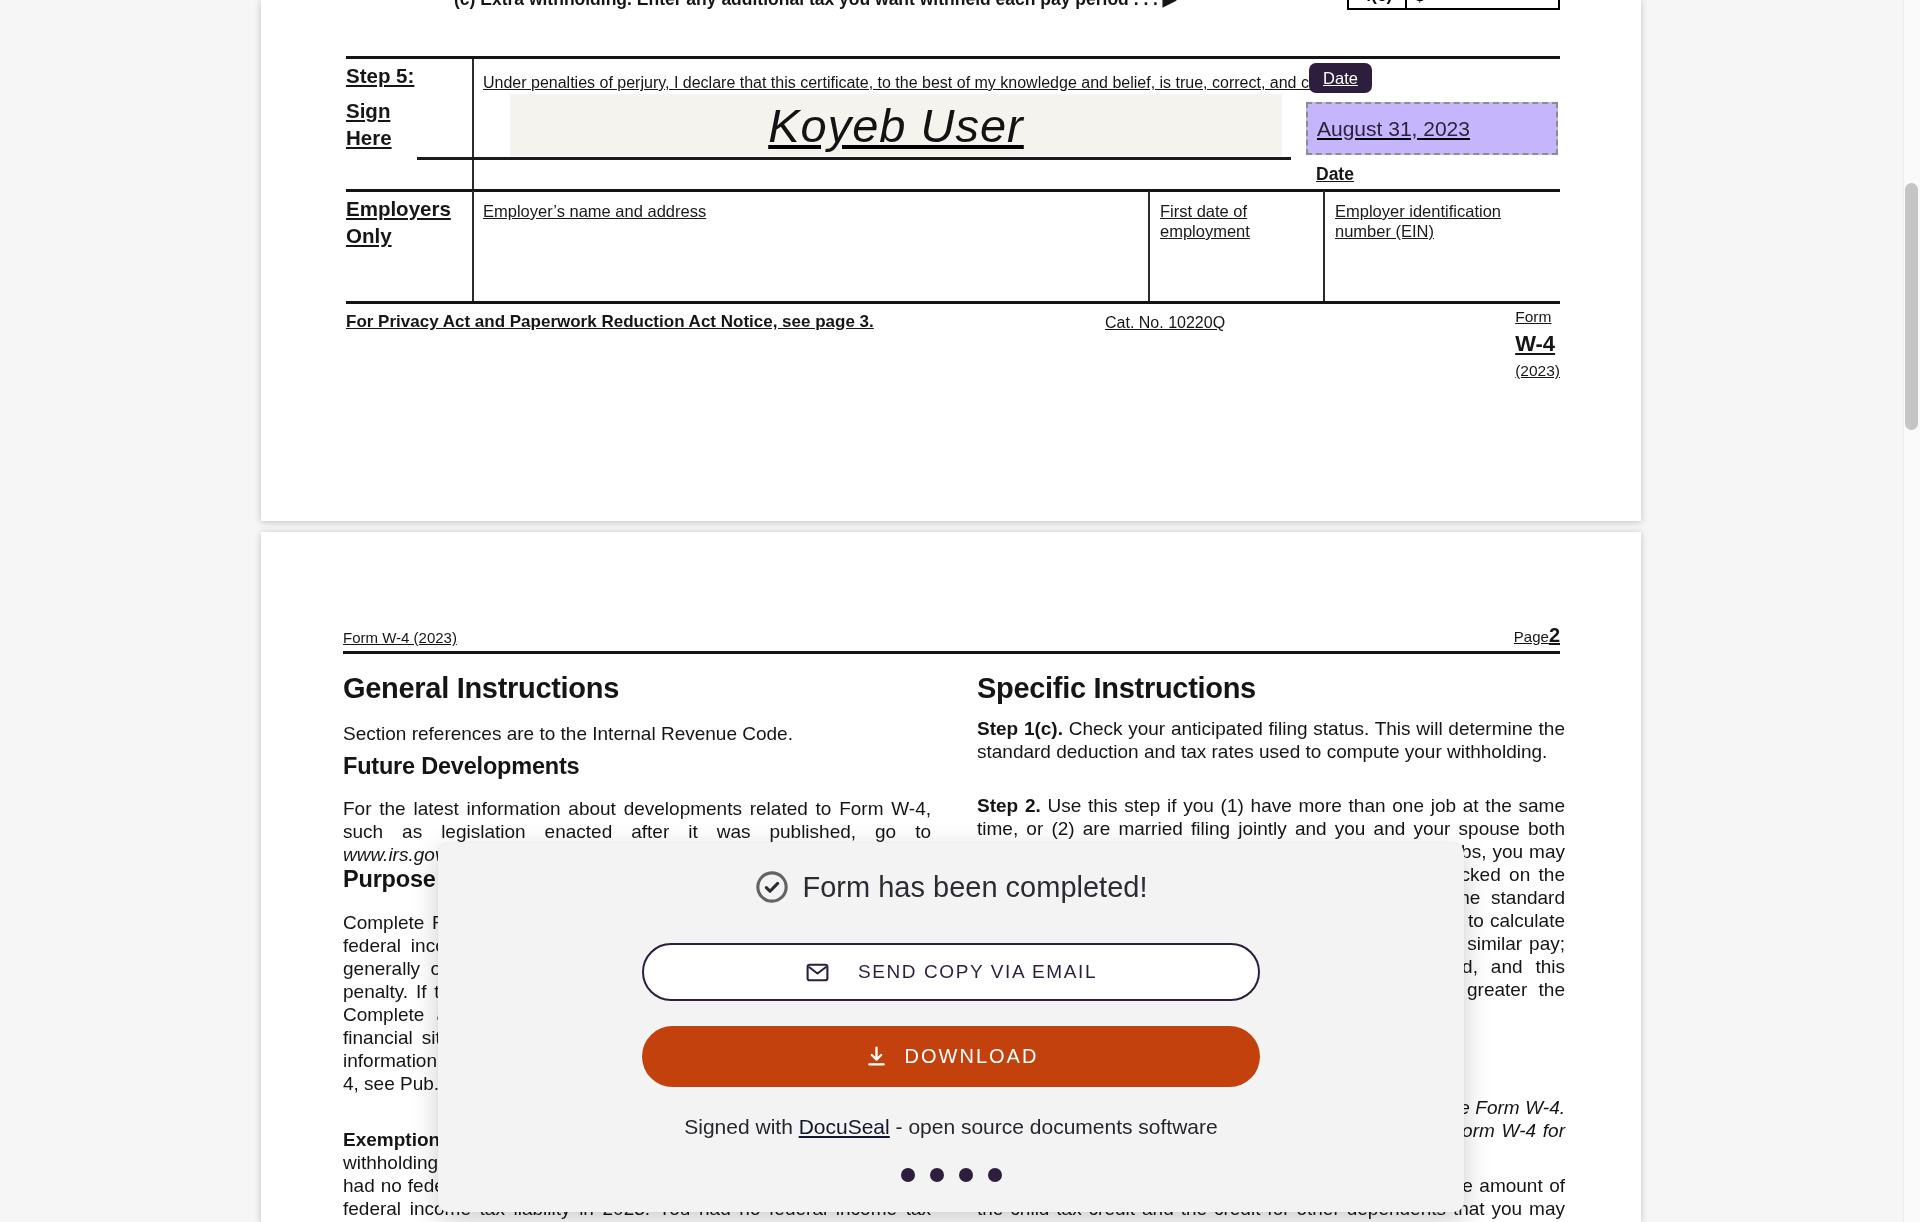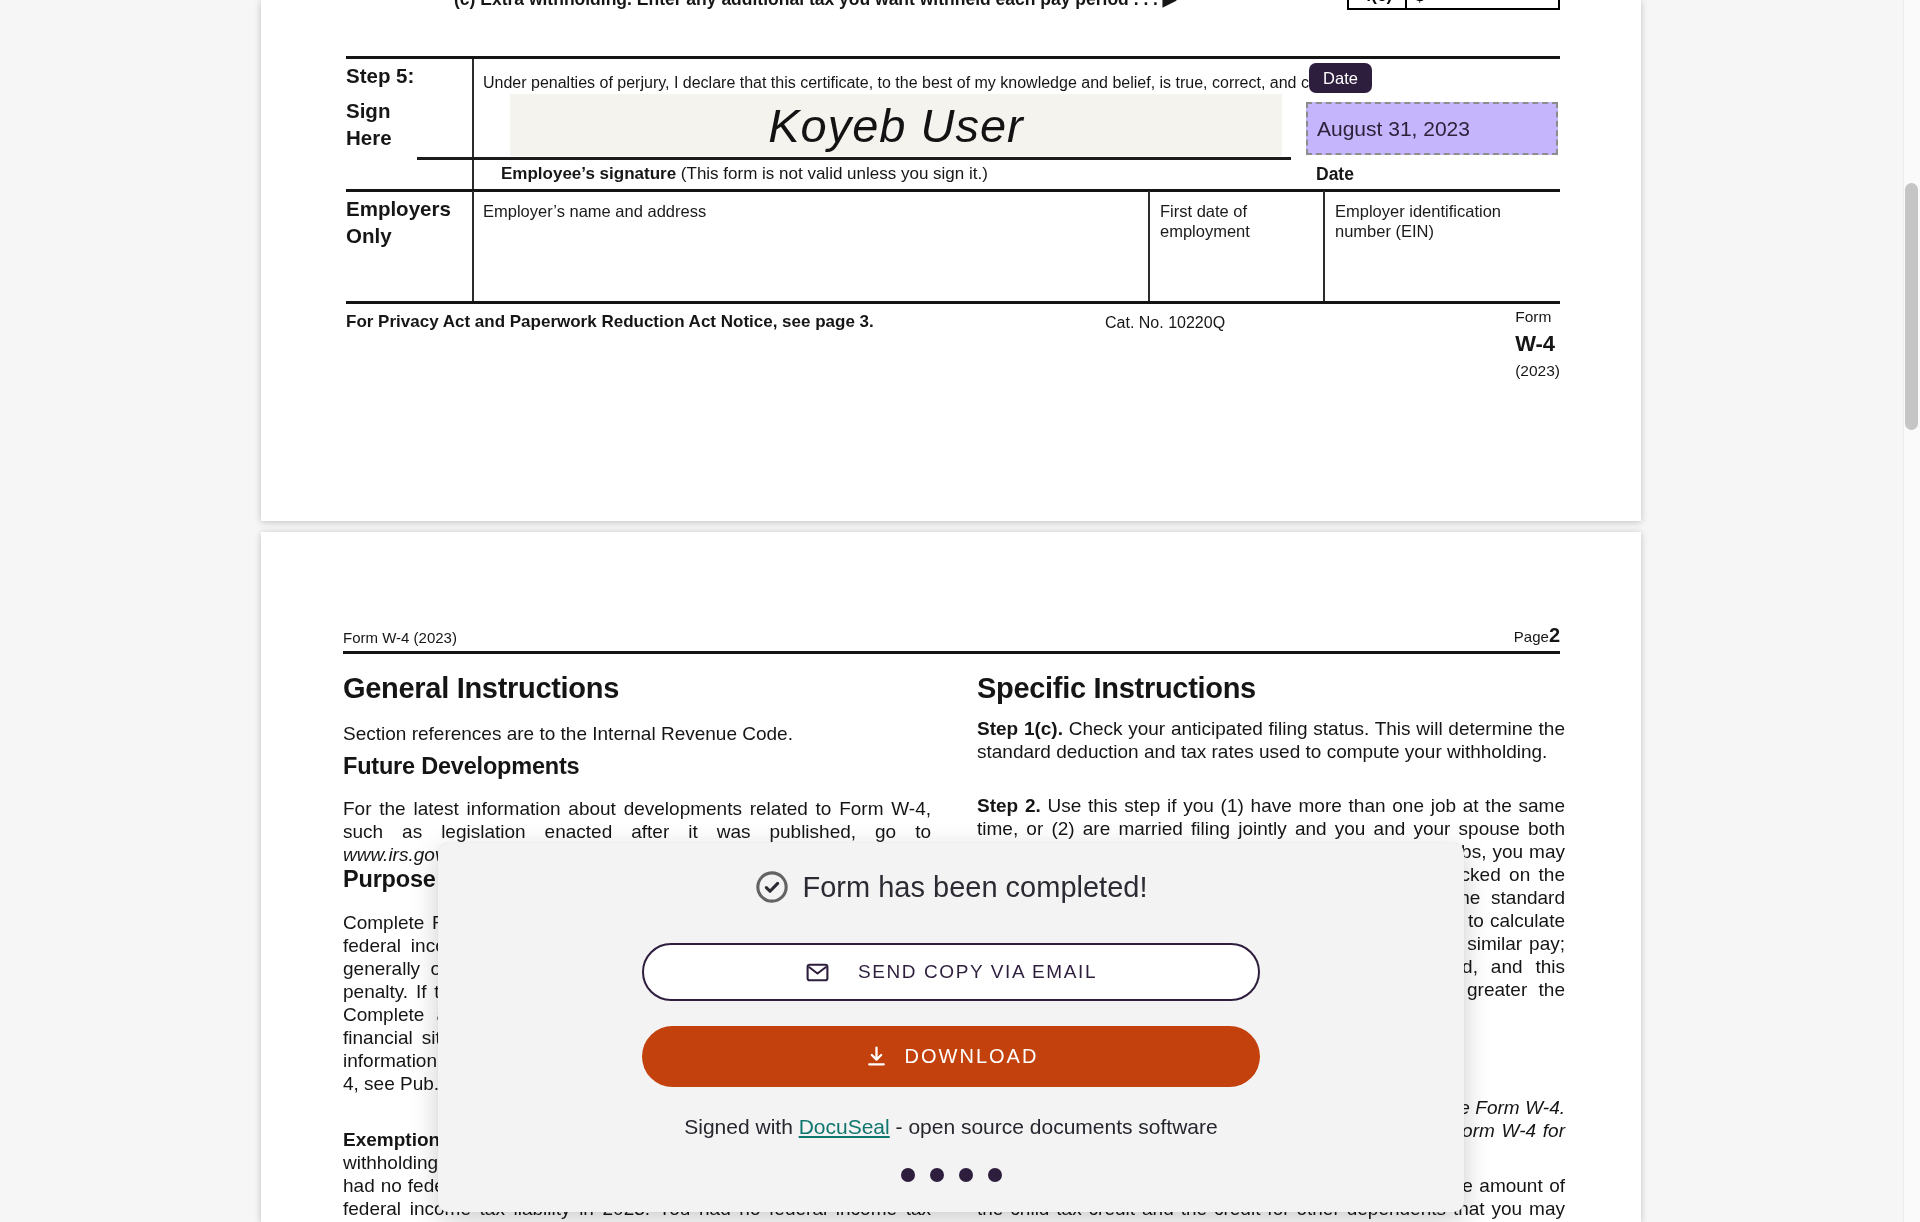--- a/index.html
+++ b/index.html
@@ -1,20 +1,20 @@
 <!DOCTYPE html>
 <html><head>
 <meta charset="utf-8">
 <style>
   html,body{margin:0;padding:0;background:#f5f5f5;font-family:"Liberation Sans",sans-serif;}
   .viewport{position:relative;width:1920px;height:1222px;overflow:hidden;background:#f6f6f6;}
   .paper{position:absolute;left:261px;width:1380px;background:#ffffff;box-shadow:0 1px 7px rgba(0,0,0,0.22);}
   #page1{top:0;height:521px;}
   #page2{top:532px;height:690px;}
-  .abs{position:absolute;}
+  .abs{position:absolute;text-decoration:underline;}
   .ink{color:#161616;}
   .rule{position:absolute;background:#141414;height:3px;}
   .vline{position:absolute;background:#2c2c2c;width:2px;}
   
   .cutline{position:absolute;left:193px;top:-11px;font-weight:bold;font-size:17.5px;white-space:nowrap;color:#161616;}
   .cutbox{position:absolute;left:1086px;top:-27px;width:213px;height:37px;border:2.5px solid #000;display:flex;box-sizing:border-box;}
   .cutbox .cell1{width:58px;border-right:2.5px solid #000;display:flex;align-items:flex-end;justify-content:center;font-weight:bold;font-size:17px;padding-bottom:2px;box-sizing:border-box;}
   .cutbox .cell2{flex:1;display:flex;align-items:flex-end;font-weight:bold;font-size:17px;padding:0 0 2px 8px;}
   .step5lab{left:85px;top:64px;font-weight:bold;font-size:20.5px;}
   .signw{left:85px;top:99px;font-weight:bold;font-size:20.5px;}
@@ -47,21 +47,21 @@
   .colR{left:716px;}
   .it{font-style:italic;}
   
   .modal{position:absolute;left:438px;top:843px;width:1026px;height:369px;background:#f4f3f4;border-radius:10px;box-shadow:0 8px 28px rgba(0,0,0,0.20),0 0 1px rgba(0,0,0,0.15);z-index:20;}
   .mtitle{position:absolute;left:0;top:27px;width:100%;display:flex;align-items:center;justify-content:center;gap:14px;}
   .mtitle .txt{font-size:29px;color:#2b2b33;}
   .mbtn{position:absolute;left:204px;width:618px;display:flex;align-items:center;justify-content:center;gap:16px;box-sizing:border-box;cursor:pointer;}
   .btn-email{top:100px;height:58px;border-radius:29px;border:2.5px solid #2e1e3e;background:#ffffff;color:#2e1e3e;font-size:19px;letter-spacing:1.6px;font-weight:500;gap:28px;}
   .btn-download{top:183px;height:61px;border-radius:31px;background:#c2410c;color:#ffffff;font-size:20px;letter-spacing:2px;font-weight:500;}
   .msigned{position:absolute;left:0;top:272px;width:100%;text-align:center;font-size:21px;color:#26262e;}
-  .msigned a{color:#0f766e;text-decoration:underline;cursor:pointer;}
+  .msigned a{color:#0f172a;text-decoration:underline;cursor:pointer;}
   .mdots{position:absolute;left:0;top:325px;width:100%;display:flex;justify-content:center;gap:15px;}
   .dot{width:14px;height:14px;border-radius:50%;background:#2e1e3e;}
   
   .sbtrack{position:absolute;left:1903px;top:0;width:17px;height:1222px;background:#fafafa;border-left:1px solid #ececec;}
   .sbthumb{position:absolute;left:1905px;top:183px;width:13px;height:247px;background:#c5c5c5;border-radius:7px;}
 </style>
 </head>
 <body>
 
 <div class="viewport">
@@ -79,21 +79,20 @@
     <div class="abs step5lab ink">Step 5:</div>
     <div class="abs signw ink">Sign</div>
     <div class="abs herew ink">Here</div>
 
     <div class="abs perjury ink">Under penalties of perjury, I declare that this certificate, to the best of my knowledge and belief, is true, correct, and complete.</div>
 
     <div class="abs sigfield">
       <span class="sigvalue">Koyeb User</span>
     </div>
     <div class="abs sigline"></div>
-    <div class="abs sigcap ink"><b>Employee’s signature</b><span> (This form is not valid unless you sign it.)</span></div>
 
     <div class="abs datebadge">Date</div>
     <div class="abs datefield">
       <span class="dateval">August 31, 2023</span>
     </div>
     <div class="abs datecap ink">Date</div>
 
     <div class="rule" style="left:85px;top:189px;height:2.5px;width:1214px;"></div>
     <div class="vline" style="left:211px;top:191px;height:110px;"></div>
     <div class="abs empllab1 ink">Employers</div>

